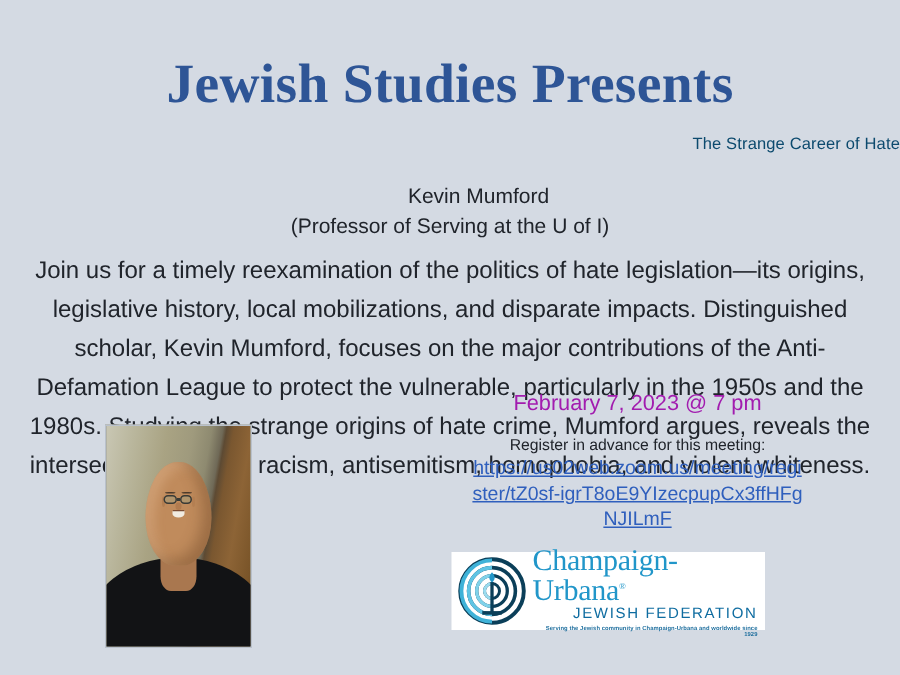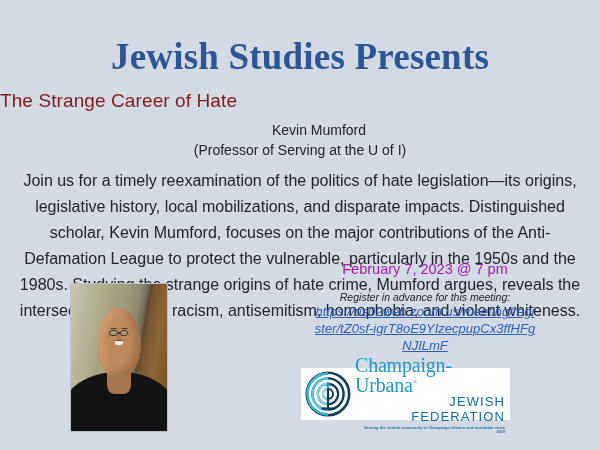--- a/index.html
+++ b/index.html
@@ -33,23 +33,23 @@
     font-size: 37px;
     letter-spacing: 0.2px;
     color: #2e5596;
     line-height: 1.05;
   }
   .subtitle {
     position: absolute;
     top: 90px;
     left: 0;
     width: 600px;
-    text-align: left;
-    font-size: 19px;
-    color: #7f1d1d;
+    text-align: right;
+    font-size: 11px;
+    color: #0c4a6e;
     letter-spacing: 0.1px;
   }
   .speaker-block {
     position: absolute;
     top: 120px;
     left: 0;
     width: 600px;
     text-align: center;
     font-size: 14px;
     color: #20242b;
@@ -79,21 +79,20 @@
     text-align: center;
     font-size: 14.5px;
     color: #a21caf;
   }
   .register-block {
     position: absolute;
     top: 290px;
     left: 300px;
     width: 250px;
     text-align: center;
-    font-style: italic;
   }
   .register-label {
     font-size: 10.5px;
     color: #20242b;
     line-height: 1.35;
     display: block;
   }
   .register-link {
     display: block;
     font-size: 13px;
@@ -256,21 +255,21 @@
     display: block;
   }
   .logo-reg {
     font-size: 6px;
     vertical-align: super;
     color: #2196c9;
   }
   .logo-sub {
     display: block;
     text-align: right;
-    font-size: 13px;
+    font-size: 10px;
     letter-spacing: 1.1px;
     color: #0e6ca0;
     line-height: 1.15;
     padding-right: 1px;
   }
   .logo-tag {
     display: block;
     text-align: right;
     font-size: 3.9px;
     font-weight: bold;

